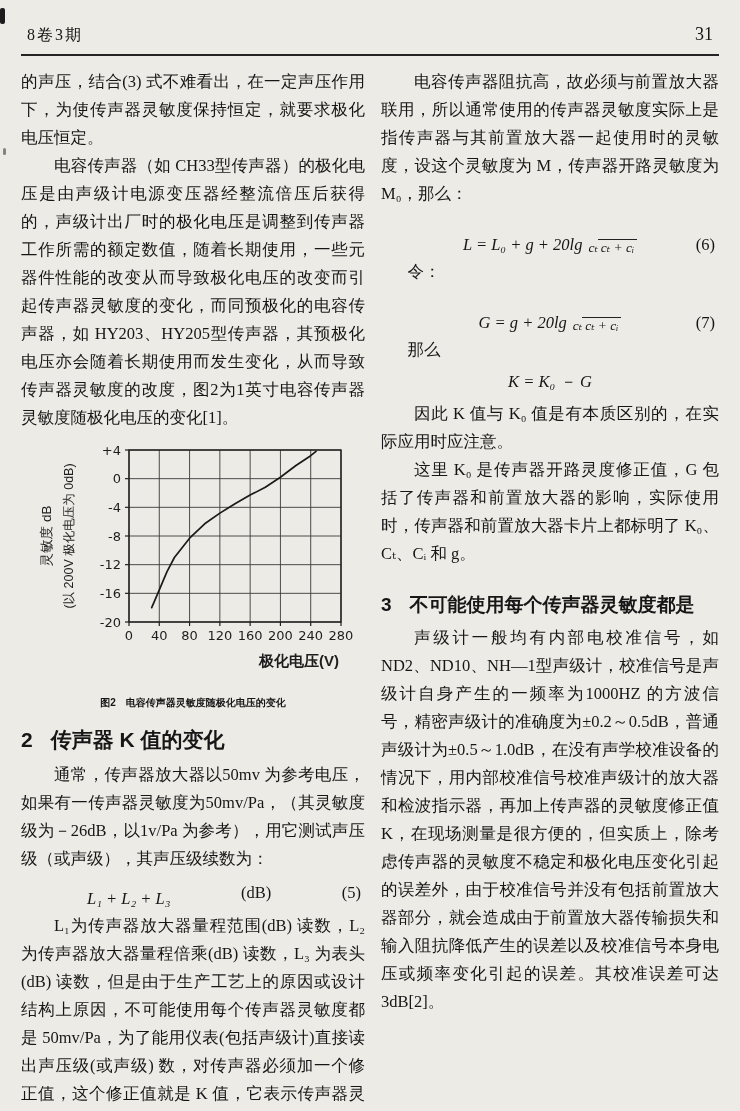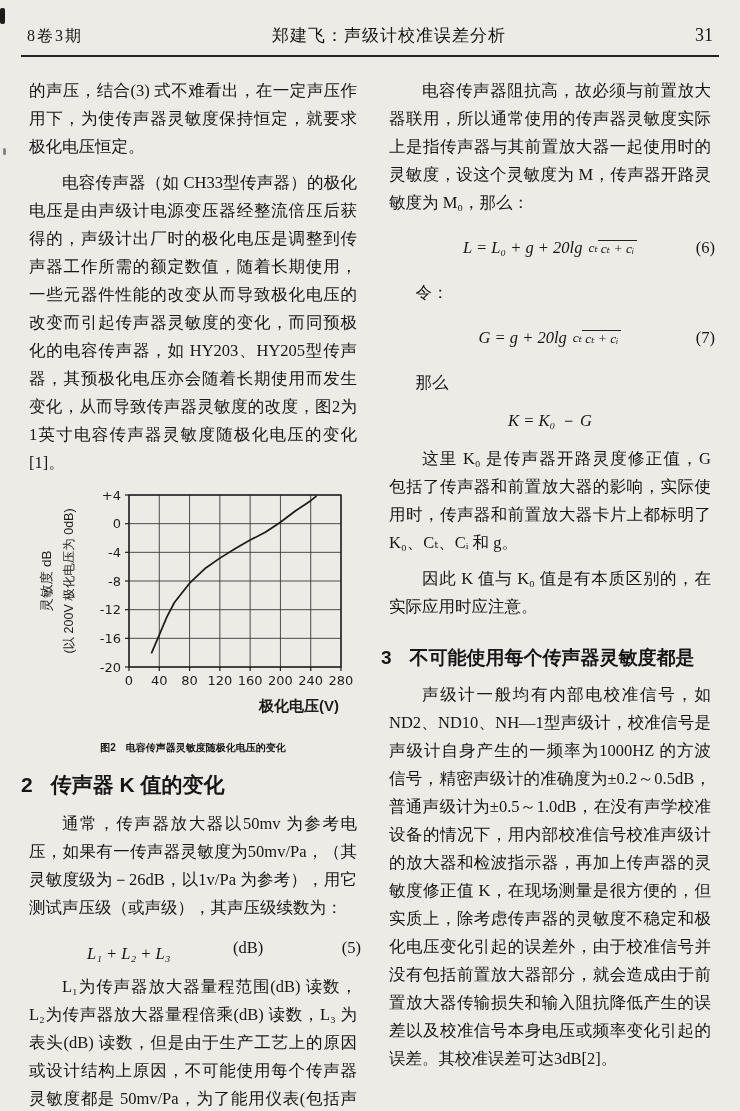--- a/index.html
+++ b/index.html
@@ -19,21 +19,21 @@
     display:flex;justify-content:space-between;align-items:baseline;
     padding:14px 6px 8px 6px;
   }
   .hdr-issue{font-size:16px;letter-spacing:2px;}
   .hdr-title{font-size:17px;letter-spacing:1px;}
   .hdr-page{font-size:18px;}
   .header-rule{border-bottom:2.5px solid #242424;margin:0 0 12px 0;}
   
   .columns{display:flex;gap:16px;}
   .col{width:344px;font-size:16.5px;line-height:28px;text-align:justify;}
-  .col p{margin:8px;text-indent:2em;}
+  .col p{margin:0;text-indent:2em;}
   .col p.no-indent{text-indent:0;}
   
   .sec-heading{
     font-family:"Liberation Sans","DejaVu Sans",sans-serif;
     font-weight:bold;display:flex;align-items:baseline;gap:18px;
     margin:8px 0 4px 0;text-indent:0;
   }
   .sec-heading .sec-no{font-weight:bold;}
   .sec2{font-size:21px;line-height:34px;}
   .sec3{font-size:19px;line-height:30px;margin-top:22px;}
@@ -49,39 +49,38 @@
     position:relative;display:flex;align-items:center;justify-content:center;
     font-style:italic;font-size:16.5px;min-height:32px;line-height:22px;
     text-indent:0;margin:2px 0;
   }
   .formula .ftag{position:absolute;right:4px;font-style:normal;}
   .frac{
     display:inline-flex;align-items:center;
     font-size:13.5px;line-height:16px;margin-left:6px;vertical-align:middle;
   }
   .frac .den{border-top:1.3px solid #222;padding:0 3px;}
-  .formula.tall{min-height:46px;}
+  .formula.tall{min-height:46px;align-items:flex-end;}
   .f5{justify-content:flex-start;}
   .f5 .f5body{margin-left:66px;margin-top:13px;}
-  .f5 .f5unit{position:absolute;left:212px;font-style:normal;}
+  .f5 .f5unit{position:absolute;left:220px;font-style:normal;}
   .lead-line{text-indent:1.6em !important;}
   
   svg text{fill:#1d1d1d;}
 </style>
 </head>
 <body>
 
 <div class="scan-speck speck1"></div>
 <div class="scan-speck speck2"></div>
 
 <div class="page">
 
   <div class="header">
     <span class="hdr-issue">8卷3期</span>
-    <span class="hdr-title">郑建飞：声级计校准误差分析</span>
     <span class="hdr-page">31</span>
   </div>
   <div class="header-rule"></div>
 
   <div class="columns">
 
     <div class="col">
       <p class="no-indent">的声压，结合(3) 式不难看出，在一定声压作用下，为使传声器灵敏度保持恒定，就要求极化电压恒定。</p>
       <p>电容传声器（如 CH33型传声器）的极化电压是由声级计电源变压器经整流倍压后获得的，声级计出厂时的极化电压是调整到传声器工作所需的额定数值，随着长期使用，一些元器件性能的改变从而导致极化电压的改变而引起传声器灵敏度的变化，而同预极化的电容传声器，如 HY203、HY205型传声器，其预极化电压亦会随着长期使用而发生变化，从而导致传声器灵敏度的改度，图2为1英寸电容传声器灵敏度随极化电压的变化[1]。</p>
 
@@ -180,22 +179,22 @@
         <span class="ftag">(7)</span>
       </div>
 
 
       <p class="no-indent lead-line">那么</p>
 
       <div class="formula">
         <span>K = K₀ － G</span>
       </div>
 
+      <p>因此 K 值与 K₀ 值是有本质区别的，在实际应用时应注意。</p>
       <p>这里 K₀ 是传声器开路灵度修正值，G 包括了传声器和前置放大器的影响，实际使用时，传声器和前置放大器卡片上都标明了 K₀、Cₜ、Cᵢ 和 g。</p>
-      <p>因此 K 值与 K₀ 值是有本质区别的，在实际应用时应注意。</p>
 
       <div class="sec-heading sec3">
         <span class="sec-no">3</span>
         <span>不可能使用每个传声器灵敏度都是</span>
       </div>
 
       <p>声级计一般均有内部电校准信号，如ND2、ND10、NH—1型声级计，校准信号是声级计自身产生的一频率为1000HZ 的方波信号，精密声级计的准确度为±0.2～0.5dB，普通声级计为±0.5～1.0dB，在没有声学校准设备的情况下，用内部校准信号校准声级计的放大器和检波指示器，再加上传声器的灵敏度修正值 K，在现场测量是很方便的，但实质上，除考虑传声器的灵敏度不稳定和极化电压变化引起的误差外，由于校准信号并没有包括前置放大器部分，就会造成由于前置放大器传输损失和输入阻抗降低产生的误差以及校准信号本身电压或频率变化引起的误差。其校准误差可达3dB[2]。</p>
     </div>
 
   </div>

